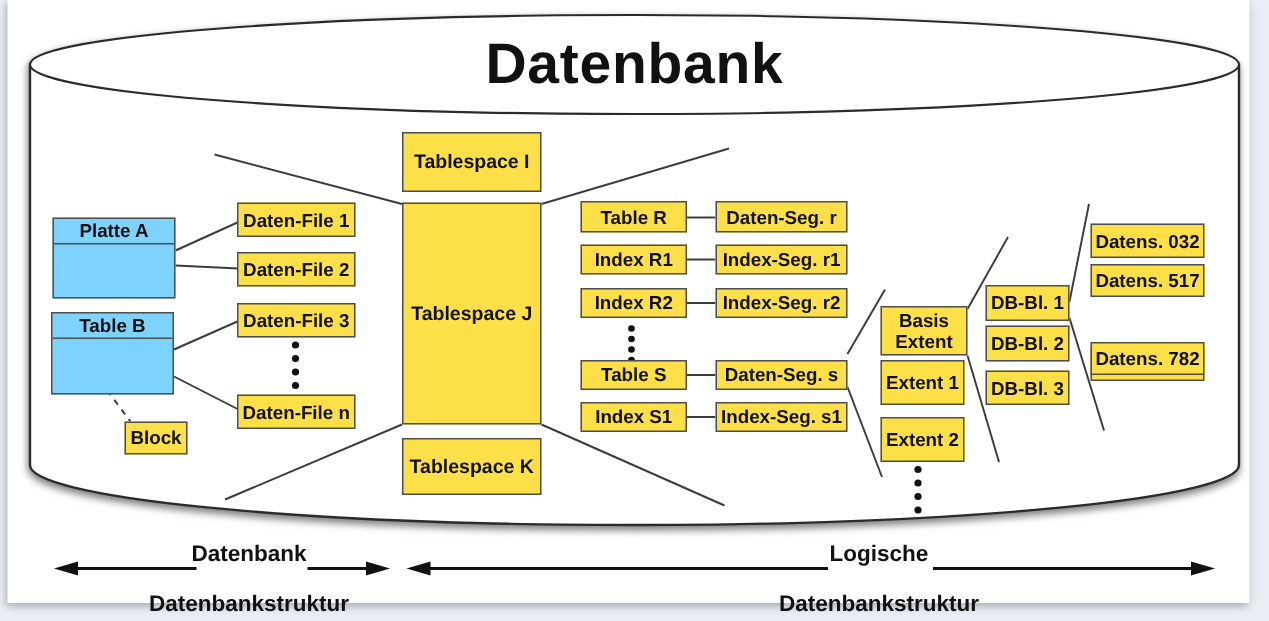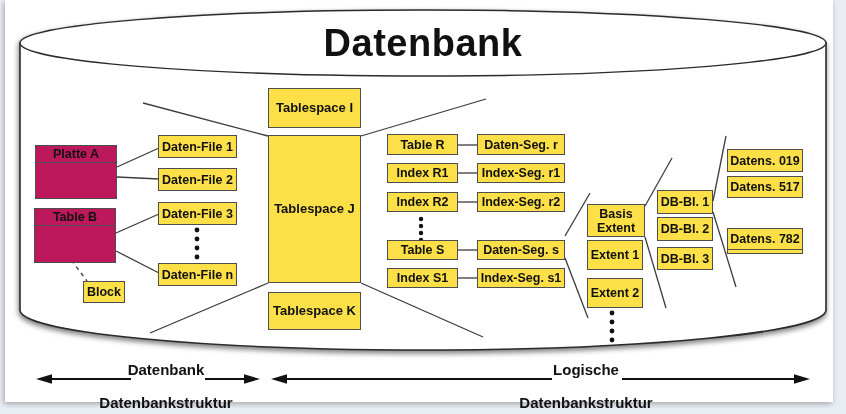--- a/index.html
+++ b/index.html
@@ -5,21 +5,21 @@
   html,body{margin:0;padding:0;}
   body{background:#e9edf4;font-family:"Liberation Sans",sans-serif;color:#111;}
   .stage{position:relative;width:846px;height:414px;overflow:hidden;background:#e9edf4;}
   .slide{position:absolute;left:5px;top:0;width:828px;height:402px;background:#ffffff;
          box-shadow:-2px 2px 5px rgba(0,0,0,.18),0 2px 6px rgba(0,0,0,.12);}
   svg.overlay{position:absolute;left:0;top:0;z-index:2;}
   .bx{position:absolute;z-index:3;background:#fde047;border:1.5px solid #4e4e4e;
       display:flex;align-items:center;justify-content:center;text-align:center;
       font-size:12.5px;font-weight:700;line-height:14px;box-sizing:border-box;}
   .bx.big{font-size:13px;}
-  .platte{position:absolute;z-index:3;background:#be185d;border:1.5px solid #4e4e4e;box-sizing:border-box;}
+  .platte{position:absolute;z-index:3;background:#7dd3fc;border:1.5px solid #4e4e4e;box-sizing:border-box;}
   .platte .plabel{height:16px;border-bottom:1.5px solid #4e4e4e;display:flex;align-items:center;
       justify-content:center;font-size:12.5px;font-weight:700;}
   .title{position:absolute;z-index:3;left:272px;top:22px;width:302px;text-align:center;
       font-size:38px;font-weight:700;letter-spacing:.5px;}
   .legend{position:absolute;z-index:3;text-align:center;font-size:15px;font-weight:700;}
   .legend .l1{display:block;height:17px;line-height:17px;}
   .legend .l2{display:block;height:17px;line-height:17px;margin-top:16px;}
 </style>
 </head>
 <body>
@@ -140,21 +140,21 @@
   <div class="bx" style="left:477px;top:268px;width:88px;height:20px;">Index-Seg. s1</div>
 
   <div class="bx" style="left:587px;top:204px;width:58px;height:33px;padding:0 4px;">Basis Extent</div>
   <div class="bx" style="left:587px;top:240px;width:56px;height:30px;">Extent 1</div>
   <div class="bx" style="left:587px;top:278px;width:56px;height:30px;">Extent 2</div>
 
   <div class="bx" style="left:657px;top:190px;width:56px;height:24px;">DB-Bl. 1</div>
   <div class="bx" style="left:657px;top:217px;width:56px;height:24px;">DB-Bl. 2</div>
   <div class="bx" style="left:657px;top:247px;width:56px;height:23px;">DB-Bl. 3</div>
 
-  <div class="bx" style="left:727px;top:149px;width:76px;height:23px;">Datens. 019</div>
+  <div class="bx" style="left:727px;top:149px;width:76px;height:23px;">Datens. 032</div>
   <div class="bx" style="left:727px;top:176px;width:76px;height:22px;">Datens. 517</div>
   <div class="bx" style="left:727px;top:202px;width:76px;height:22px;margin-top:30px;">Datens. 389</div>
   <div class="bx" style="left:727px;top:228px;width:76px;height:22px;">Datens. 782</div>
 
   <div class="legend" style="left:86px;top:361px;width:160px;">
     <span class="l1">Datenbank</span>
     <span class="l2">Datenbankstruktur</span>
   </div>
   <div class="legend" style="left:506px;top:361px;width:160px;">
     <span class="l1">Logische</span>

